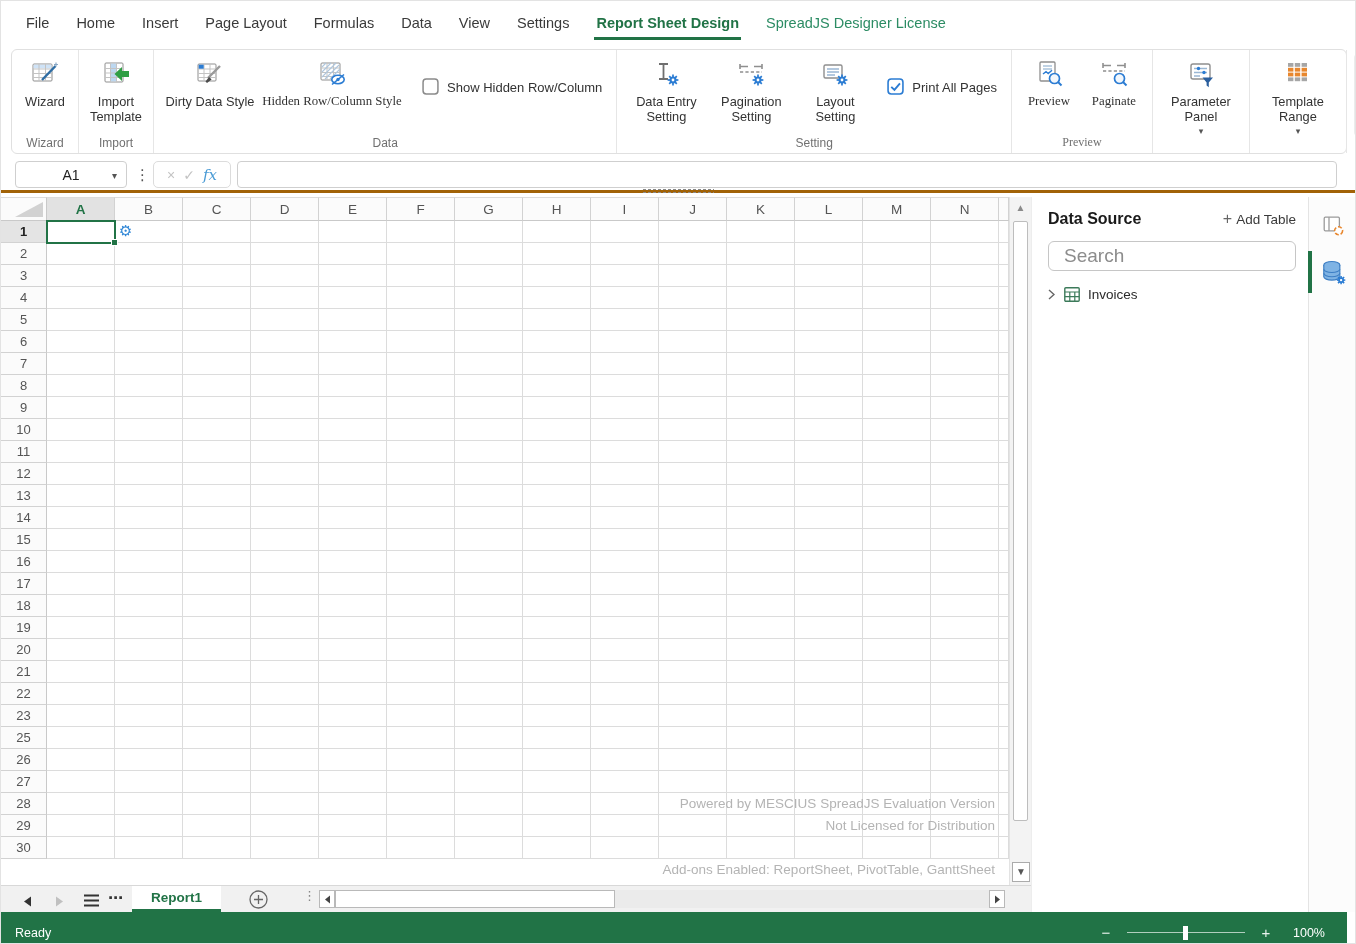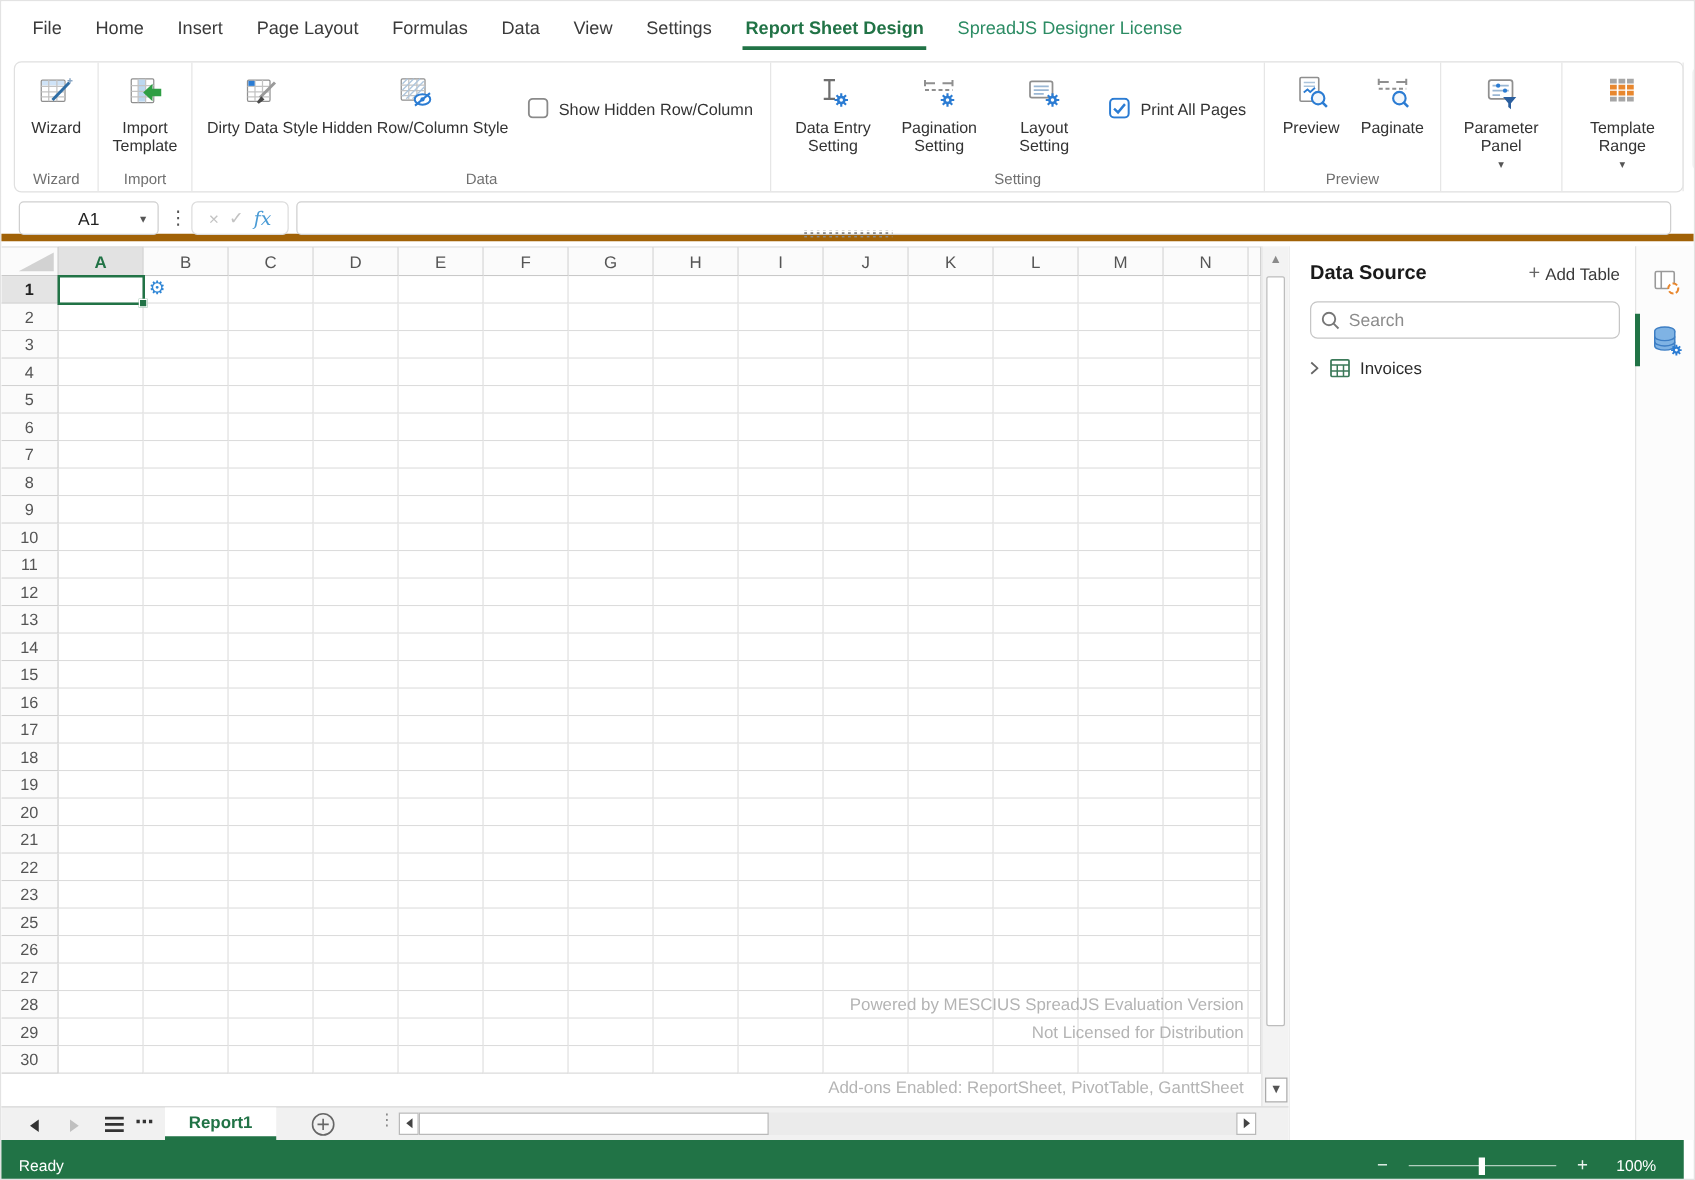--- a/index.html
+++ b/index.html
@@ -31,26 +31,26 @@
     height:82px; cursor:default; }
   .ribbon-btn .ric { width:32px; height:32px; flex:0 0 auto; }
   .ribbon-btn .rlabel { margin-top:4px; font-size:12.8px; line-height:15px; color:#333; text-align:center; }
   .ribbon-btn.active { background:#ececec; border-radius:4px; }
   .drop-caret { margin-top:3px; color:#555; font-size:9px; line-height:9px; }
   .rcheck { display:flex; align-items:flex-end; align-self:center; margin-bottom:14px; }
   .rcheck svg { width:17px; height:17px; flex:0 0 auto; }
   .rcheck .cklabel { margin-left:8px; font-size:13px; color:#333; white-space:nowrap; }
 
   
-  .w56{width:58px;} .w66{width:66px;} .w90{width:92px;} .w150{width:152px;}
+  .w56{width:58px;} .w66{width:66px;} .w90{width:92px;} .w150{width:152px;font-family:Liberation Serif, serif;}
   .w80{width:82px;} .w86{width:88px;} .w78{width:80px;} .w62{width:62px;} .w68{width:68px;}
 
   
   .formulabar { position:absolute; left:0; top:156px; width:100%; height:36px; background:#fff;
-    border-bottom:6px solid #a16207; }
+    border-bottom:3px solid #a16207; }
   .namebox { position:absolute; left:14px; top:4px; width:112px; height:27px;
     border:1px solid #cfcfcf; border-radius:4px; background:#fff;
     display:flex; align-items:center; justify-content:center; font-size:14px; color:#222; }
   .namebox .nb-caret { position:absolute; right:9px; top:8px; color:#555; font-size:10px; }
   .fb-dots { position:absolute; left:134px; top:6px; font-size:15px; color:#555; letter-spacing:0; line-height:23px; }
   .fxbox { position:absolute; left:152px; top:4px; width:78px; height:27px;
     border:1px solid #dcdcdc; border-radius:5px; background:#fff;
     display:flex; align-items:center; justify-content:space-around; padding:0 9px; }
   .fx-x, .fx-check { color:#c3c3c3; font-size:14px; }
   .fx-fx { color:#4a9bd5; font-size:15px; font-style:italic; font-family:"DejaVu Serif","Liberation Serif",serif; }
@@ -132,21 +132,21 @@
   
   .right-panel { position:absolute; left:1030px; top:196px; width:277px; height:715px;
     background:#fff; border-left:1px solid #ededed; }
   .rp-titlerow { display:flex; align-items:center; margin:13px 12px 0 16px;justify-content:flex-end; }
   .rp-title { font-size:16px; font-weight:bold; color:#1a1a1a; }
   .rp-addtable { margin-left:auto; display:flex; align-items:center; cursor:default; }
   .rp-addtable .plus { font-size:16px; color:#666; margin-right:4px; font-weight:normal; }
   .rp-addtable .lbl { font-size:13.5px; color:#3a3a3a; }
   .rp-search { display:flex; align-items:center; margin:13px 12px 0 16px; height:30px;
     border:1px solid #c6c6c6; border-radius:6px; background:#fff; padding:0 8px; }
-  .rp-search input { border:none; outline:none; flex:1; font-size:14px; margin-left:7px;
+  .rp-search input { border:none; outline:none; flex:1; font-size:19px; margin-left:7px;
     font-family:"Liberation Sans","DejaVu Sans",sans-serif; color:#a21caf; background:transparent; }
   .rp-search input::placeholder { color:#8c8c8c; }
   .rp-tree-item { display:flex; align-items:center; margin:16px 0 0 16px; }
   .rp-tree-item .tlabel { font-size:13.5px; color:#2b2b2b; margin-left:8px; }
   .tree-chevron { margin-right:9px; display:flex; }
 
   
   .activity-bar { position:absolute; left:1307px; top:196px; width:49px; height:715px;
     background:#fcfcfc; border-left:1px solid #e4e4e4; }
   .ab-item { position:relative; width:100%; height:46px; display:flex; align-items:center; justify-content:center; }
@@ -301,21 +301,21 @@
         <div class="rcheck" style="margin-left:12px;margin-right:10px;">
           <svg viewBox="0 0 16 16">
               <rect x="1" y="1" width="14" height="14" rx="3" fill="#fff" stroke="#2b7cd3" stroke-width="1.5"></rect>
               <path d="M4 8.3 L7 11.2 L12.2 5" fill="none" stroke="#2b7cd3" stroke-width="1.8"></path>
             </svg>
           <span class="cklabel">Print All Pages</span>
         </div>
         <span class="rgroup-label">Setting</span>
       </div>
 
-      <div class="rgroup" style="padding-left:6px;">
+      <div class="rgroup" style="padding-left:6px;font-family:Liberation Serif, serif;">
         <div class="ribbon-btn w62">
           <span class="ric">
             <svg viewBox="0 0 32 32">
                 <rect x="7" y="4" width="15" height="19" rx="1" fill="#fff" stroke="#8f8f8f" stroke-width="1.3"></rect>
                 <path d="M10 8 h9 M10 11 h9" stroke="#aac4dc" stroke-width="1.3"></path>
                 <path d="M10 16 l3 -2.4 2.2 2 3.8 -3.4" fill="none" stroke="#2b7cd3" stroke-width="1.4"></path>
                 <circle cx="21.5" cy="20.5" r="5" fill="#f2f7fc" stroke="#2b7cd3" stroke-width="1.7"></circle>
                 <line x1="25" y1="24" x2="28.5" y2="27.5" stroke="#2b7cd3" stroke-width="2"></line>
               </svg>
           </span>

